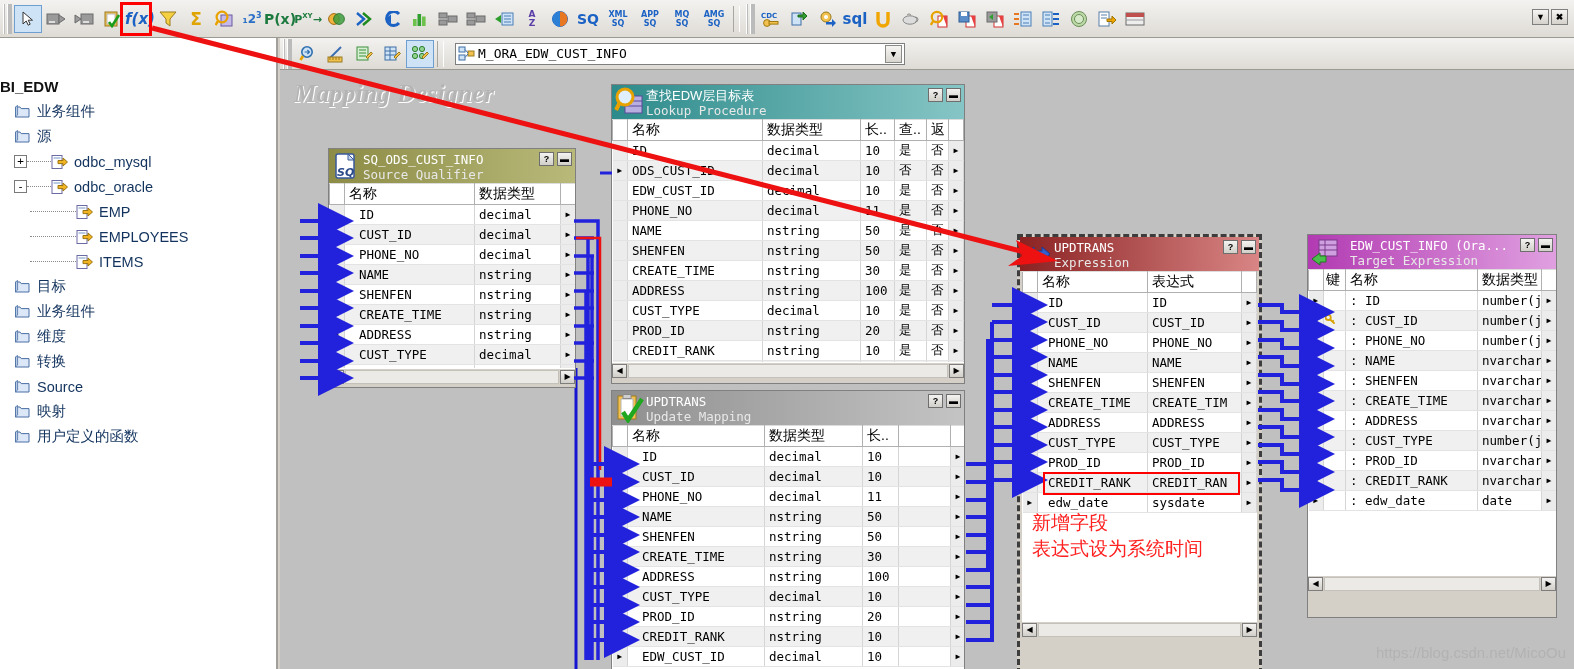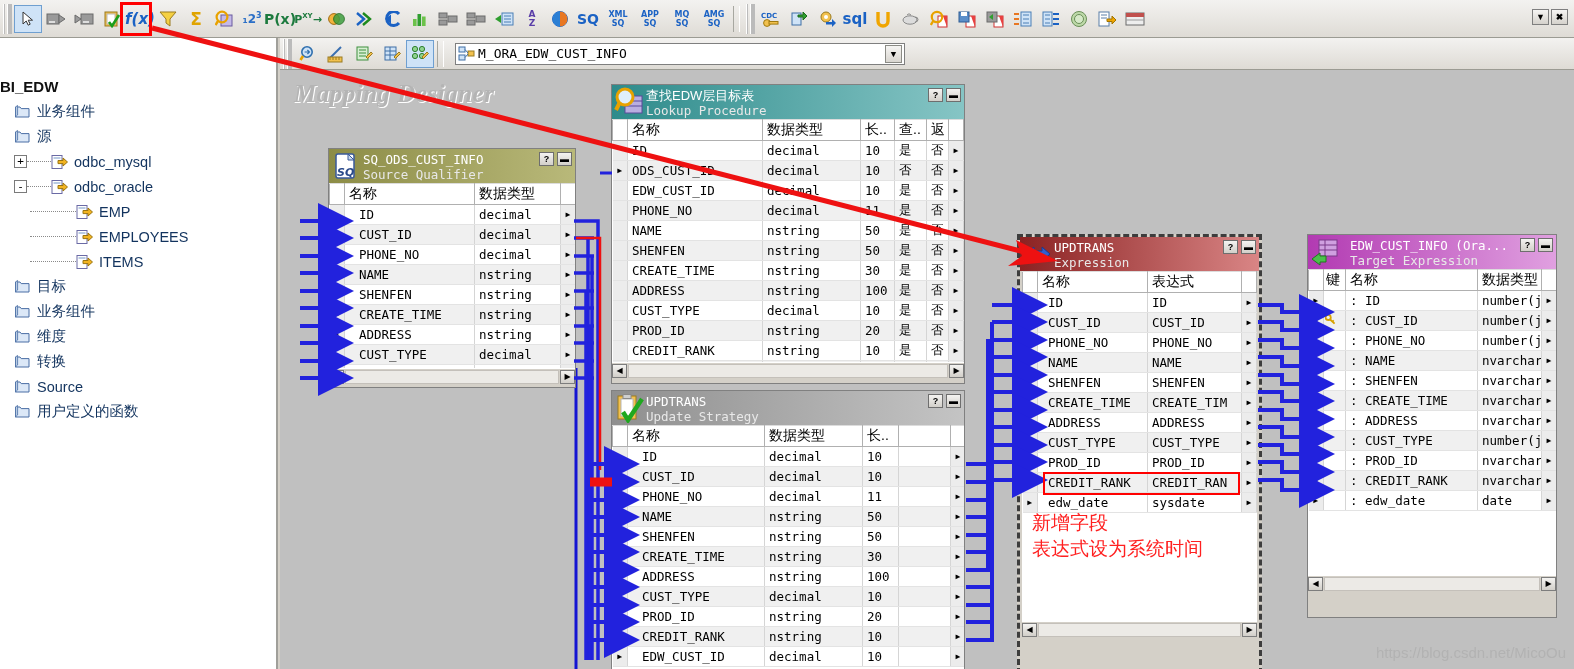--- a/index.html
+++ b/index.html
@@ -483,20 +483,28 @@
               <path d="M1.5 3 L1.5 13 L3.6 11 L3.6 1.4 Z" fill="#b9cbe3" stroke="#4a6fa5" stroke-width="0.8"></path>
             </svg></span>
           <span class="lbl">Source</span>
         </div>
         <div class="tnode">
           <span class="indent12"></span>
           <span class="folder-ico"><svg width="17" height="15" viewBox="0 0 17 15">
               <path d="M1.5 3 L6 3 L7.2 4.6 L15 4.6 L15 13 L1.5 13 Z" fill="#dce8f7" stroke="#4a6fa5" stroke-width="1"></path>
               <path d="M1.5 3 L1.5 13 L3.6 11 L3.6 1.4 Z" fill="#b9cbe3" stroke="#4a6fa5" stroke-width="0.8"></path>
             </svg></span>
+          <span class="lbl">映射</span>
+        </div>
+        <div class="tnode">
+          <span class="indent12"></span>
+          <span class="folder-ico"><svg width="17" height="15" viewBox="0 0 17 15">
+              <path d="M1.5 3 L6 3 L7.2 4.6 L15 4.6 L15 13 L1.5 13 Z" fill="#dce8f7" stroke="#4a6fa5" stroke-width="1"></path>
+              <path d="M1.5 3 L1.5 13 L3.6 11 L3.6 1.4 Z" fill="#b9cbe3" stroke="#4a6fa5" stroke-width="0.8"></path>
+            </svg></span>
           <span class="lbl">用户定义的函数</span>
         </div>
       </div>
   </div>
 
   <div class="ws">
 
     <div class="ws-toolbar">
       <div class="tb-grip"></div>
       <div class="tbtn">
@@ -835,21 +843,21 @@
         <span class="ico">
           <svg width="30" height="30" viewBox="0 0 30 30">
               <rect x="4" y="3" width="18" height="23" fill="#f2c14e" stroke="#9a7b20"></rect>
               <rect x="7" y="6" width="12" height="17" fill="#ffffff" stroke="#b8b8b8"></rect>
               <rect x="9" y="1.5" width="8" height="4" fill="#cfcfcf" stroke="#8a8a8a"></rect>
               <path d="M9 19 L14 27 L28 6" stroke="#1fa81f" stroke-width="4.5" fill="none"></path>
             </svg>
         </span>
         <span class="xtitles">
           <span class="xtitle">UPDTRANS</span>
-          <span class="xsub">Update Strategy</span>
+          <span class="xsub">Update Mapping</span>
         </span>
         <span class="xbtns">
           <span class="xb">?</span>
           <span class="xb">▬</span>
         </span>
       </div>
       <div class="gridwrap" style="height:245px">
         <table class="grid">
           <colgroup>
               <col style="width:15px">

